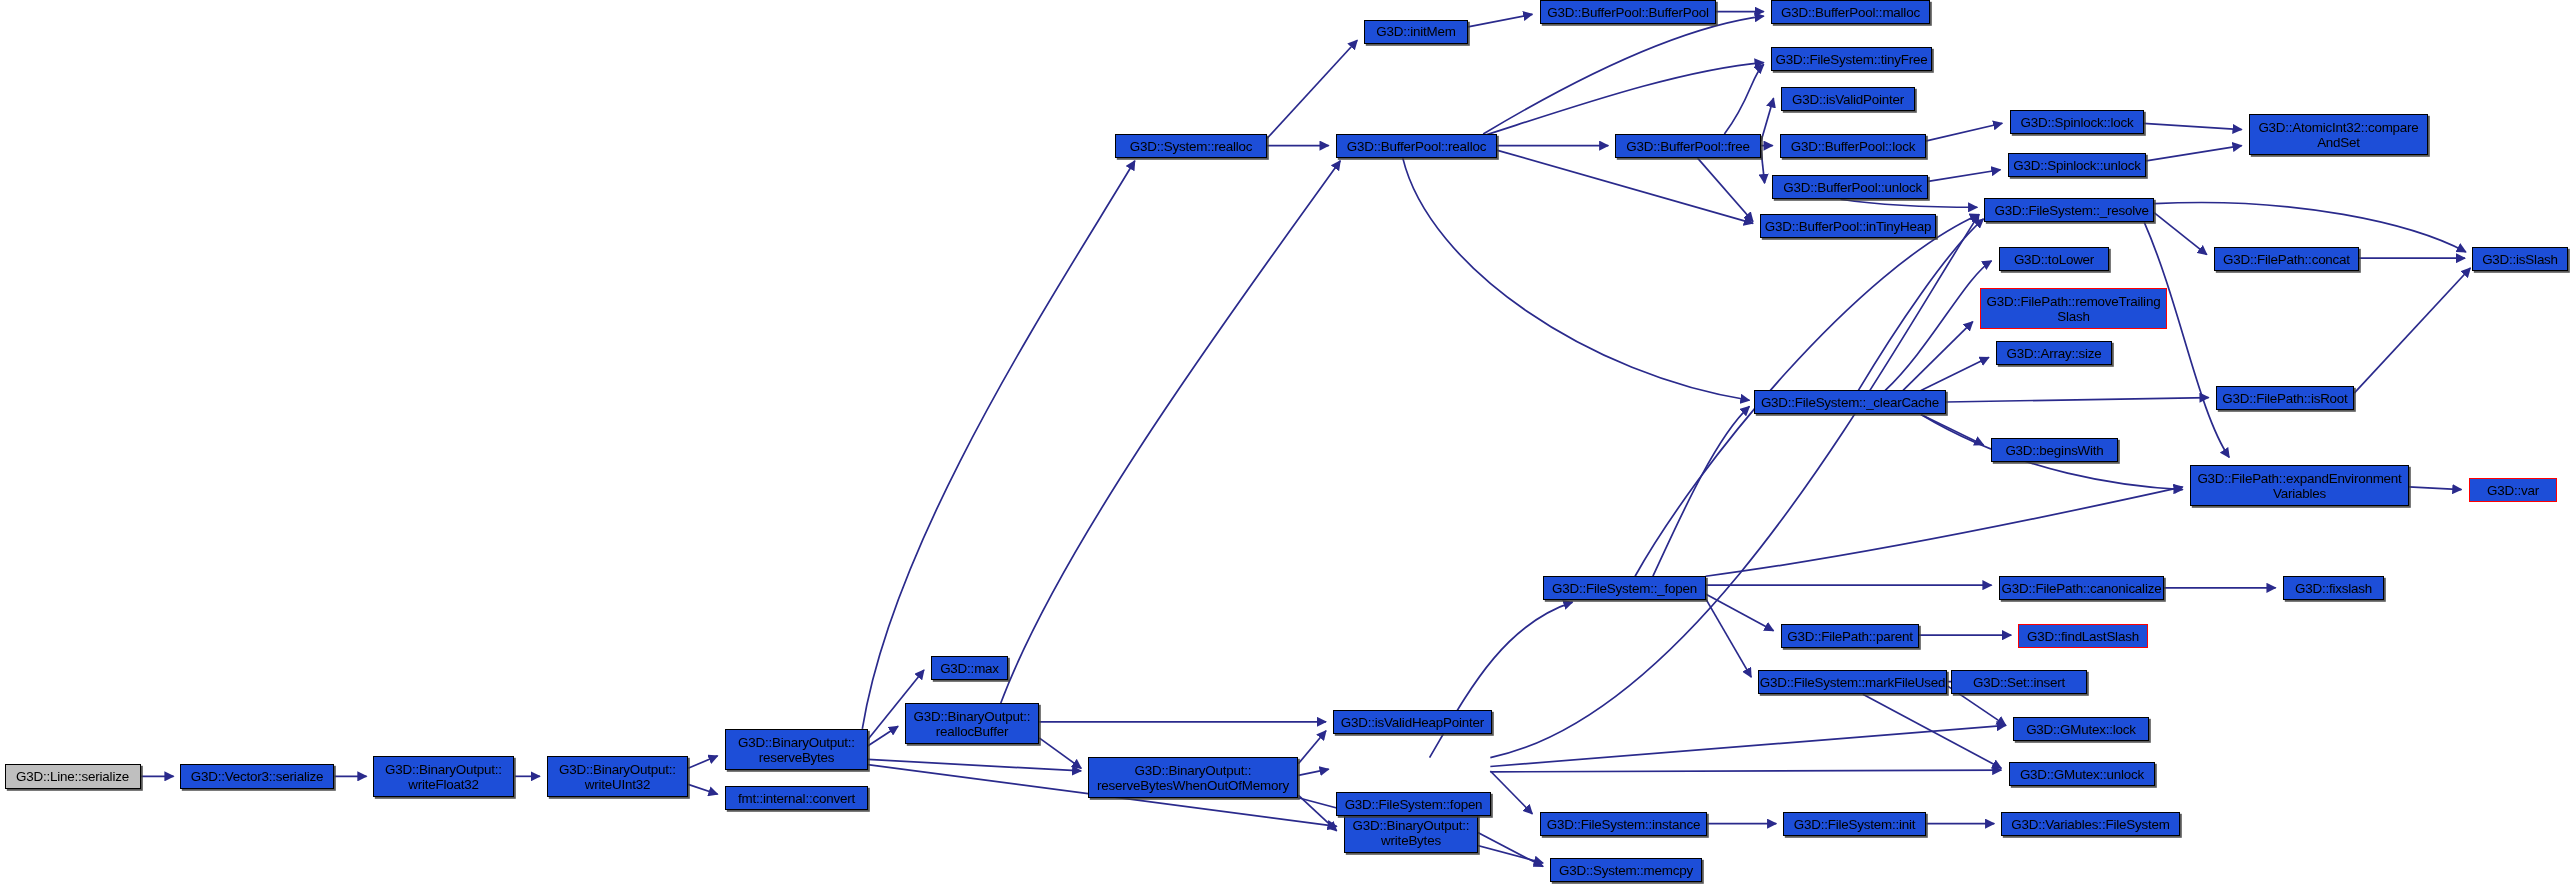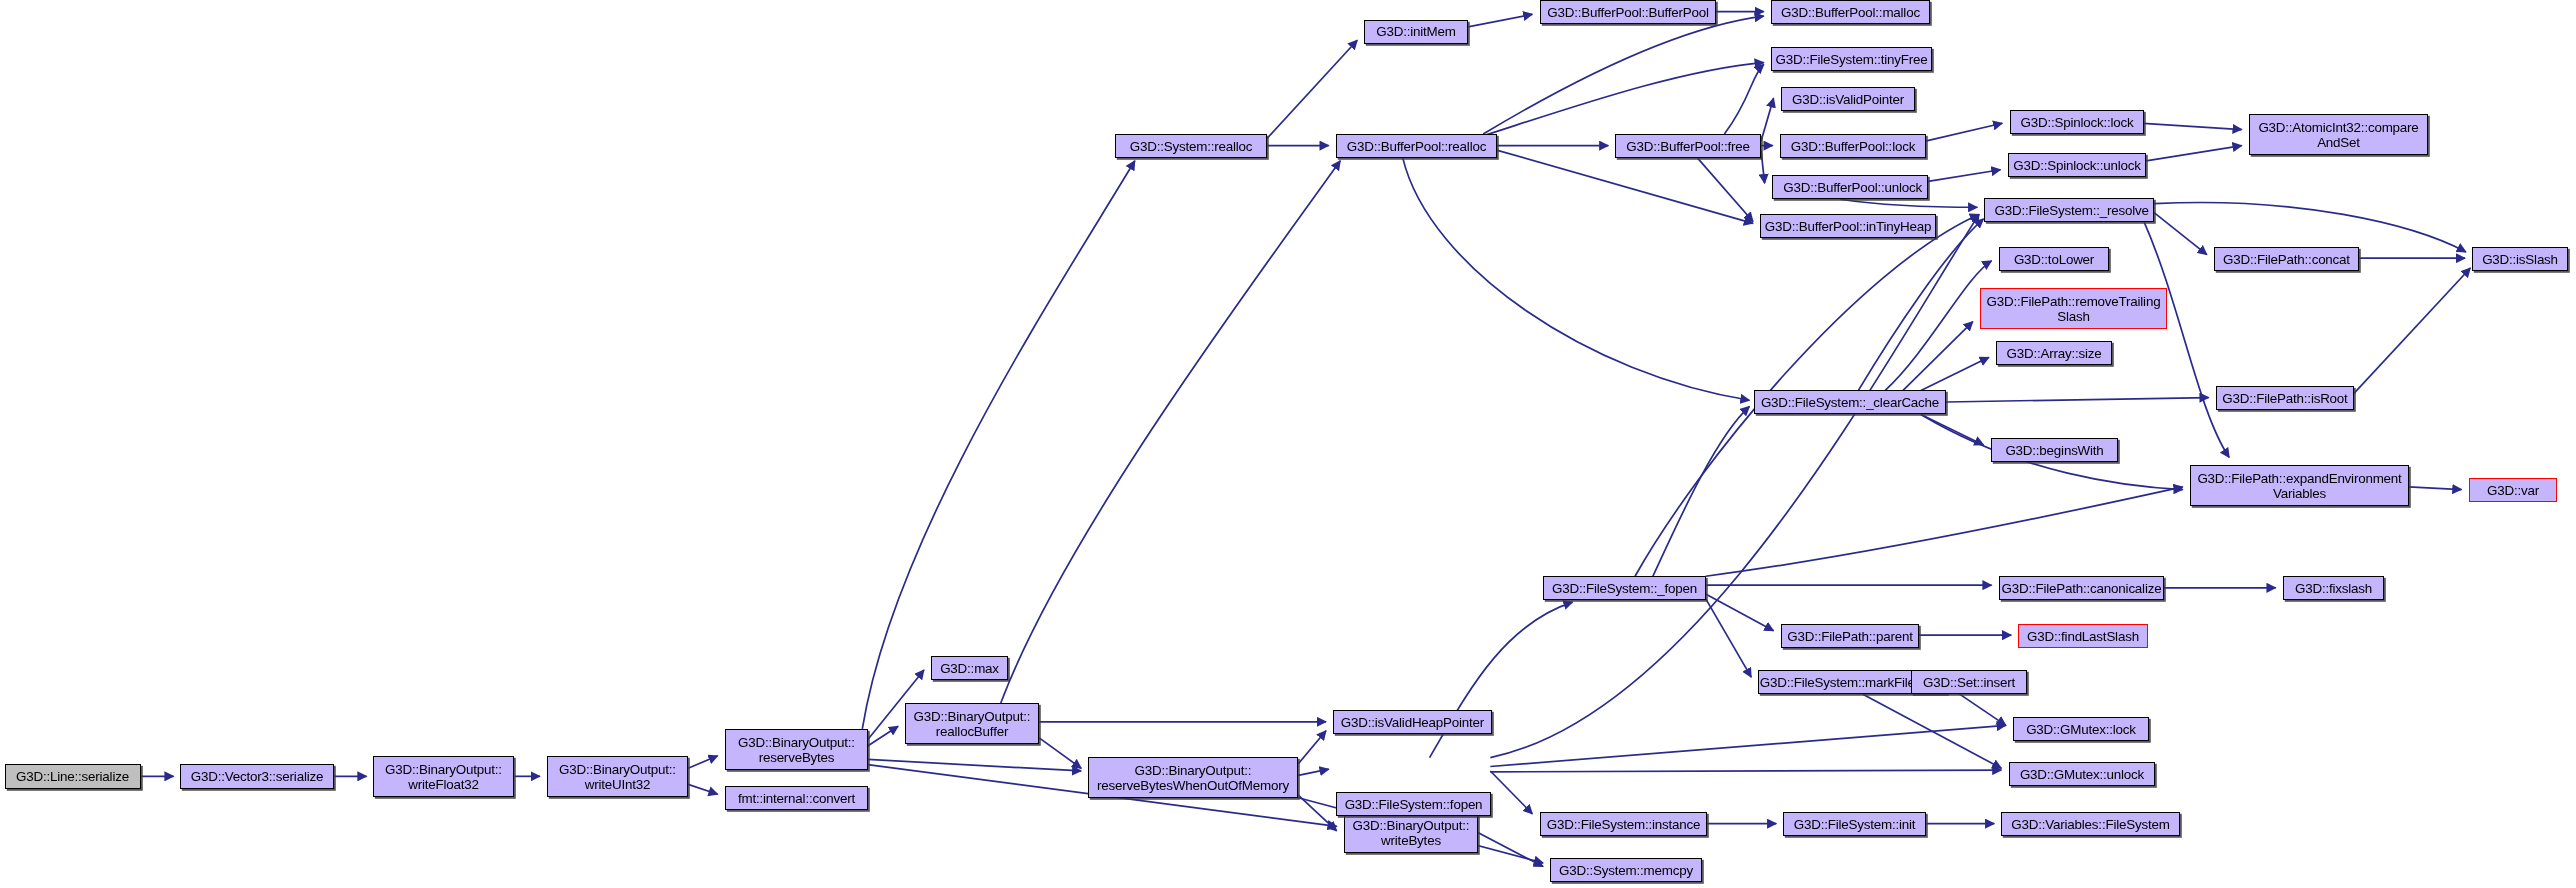--- a/index.html
+++ b/index.html
@@ -15,21 +15,21 @@
     position:absolute;
     left:0; top:0;
     width:2576px;
     height:888px;
     pointer-events:none;
   }
   .node{
     position:absolute;
     box-sizing:border-box;
     border:0.9px solid #000000;
-    background:#c4b5fd;
+    background:#1d4ed8;
     color:#000000;
     font-size:13.4px;
     line-height:15px;
     display:flex;
     align-items:center;
     justify-content:center;
     text-align:center;
     white-space:pre-line;
     box-shadow:1.8px 1.8px 0 0 rgba(60,60,60,0.85);
     padding:0 2.7px;
@@ -139,21 +139,21 @@
       <div class="node" style="left: 1333px; top: 710px; width: 159px; height: 24px;">G3D::isValidHeapPointer</div>
       <div class="node" style="left: 1336px; top: 758px; width: 155px; height: 24px; margin-top: 34px;">G3D::FileSystem::fopen</div>
       <div class="node" style="left: 1550px; top: 858px; width: 152px; height: 24px;">G3D::System::memcpy</div>
       <div class="node" style="left: 1540px; top: 812px; width: 167px; height: 24px;">G3D::FileSystem::instance</div>
       <div class="node" style="left: 1783px; top: 812px; width: 143px; height: 24px;">G3D::FileSystem::init</div>
       <div class="node" style="left: 2001px; top: 812px; width: 179px; height: 24px;">G3D::Variables::FileSystem</div>
       <div class="node" style="left: 1543px; top: 576px; width: 163px; height: 24px;">G3D::FileSystem::_fopen</div>
       <div class="node" style="left: 1781px; top: 624px; width: 138px; height: 24px;">G3D::FilePath::parent</div>
       <div class="node red" style="left: 2018px; top: 624px; width: 130px; height: 24px;">G3D::findLastSlash</div>
       <div class="node" style="left: 1758px; top: 670px; width: 189px; height: 24px;">G3D::FileSystem::markFileUsed</div>
-      <div class="node" style="left: 1911px; top: 670px; width: 116px; height: 24px;">G3D::Set::insert</div>
+      <div class="node" style="left: 1951px; top: 670px; width: 136px; height: 24px;">G3D::Set::insert</div>
       <div class="node" style="left: 2013px; top: 717px; width: 136px; height: 24px;">G3D::GMutex::lock</div>
       <div class="node" style="left: 2009px; top: 762px; width: 146px; height: 24px;">G3D::GMutex::unlock</div>
       <div class="node" style="left: 1999px; top: 576px; width: 165px; height: 24px;">G3D::FilePath::canonicalize</div>
       <div class="node" style="left: 2283px; top: 576px; width: 101px; height: 24px;">G3D::fixslash</div>
       <div class="node" style="left: 1754px; top: 390px; width: 192px; height: 24px;">G3D::FileSystem::_clearCache</div>
       <div class="node" style="left: 1984px; top: 198px; width: 170px; height: 24px; padding-left: 8px;">G3D::FileSystem::_resolve</div>
       <div class="node" style="left: 1999px; top: 247px; width: 110px; height: 24px;">G3D::toLower</div>
       <div class="node red" style="left: 1980px; top: 288px; width: 187px; height: 41px;">G3D::FilePath::removeTrailing
 Slash</div>
       <div class="node" style="left: 1996px; top: 341px; width: 116px; height: 24px;">G3D::Array::size</div>

